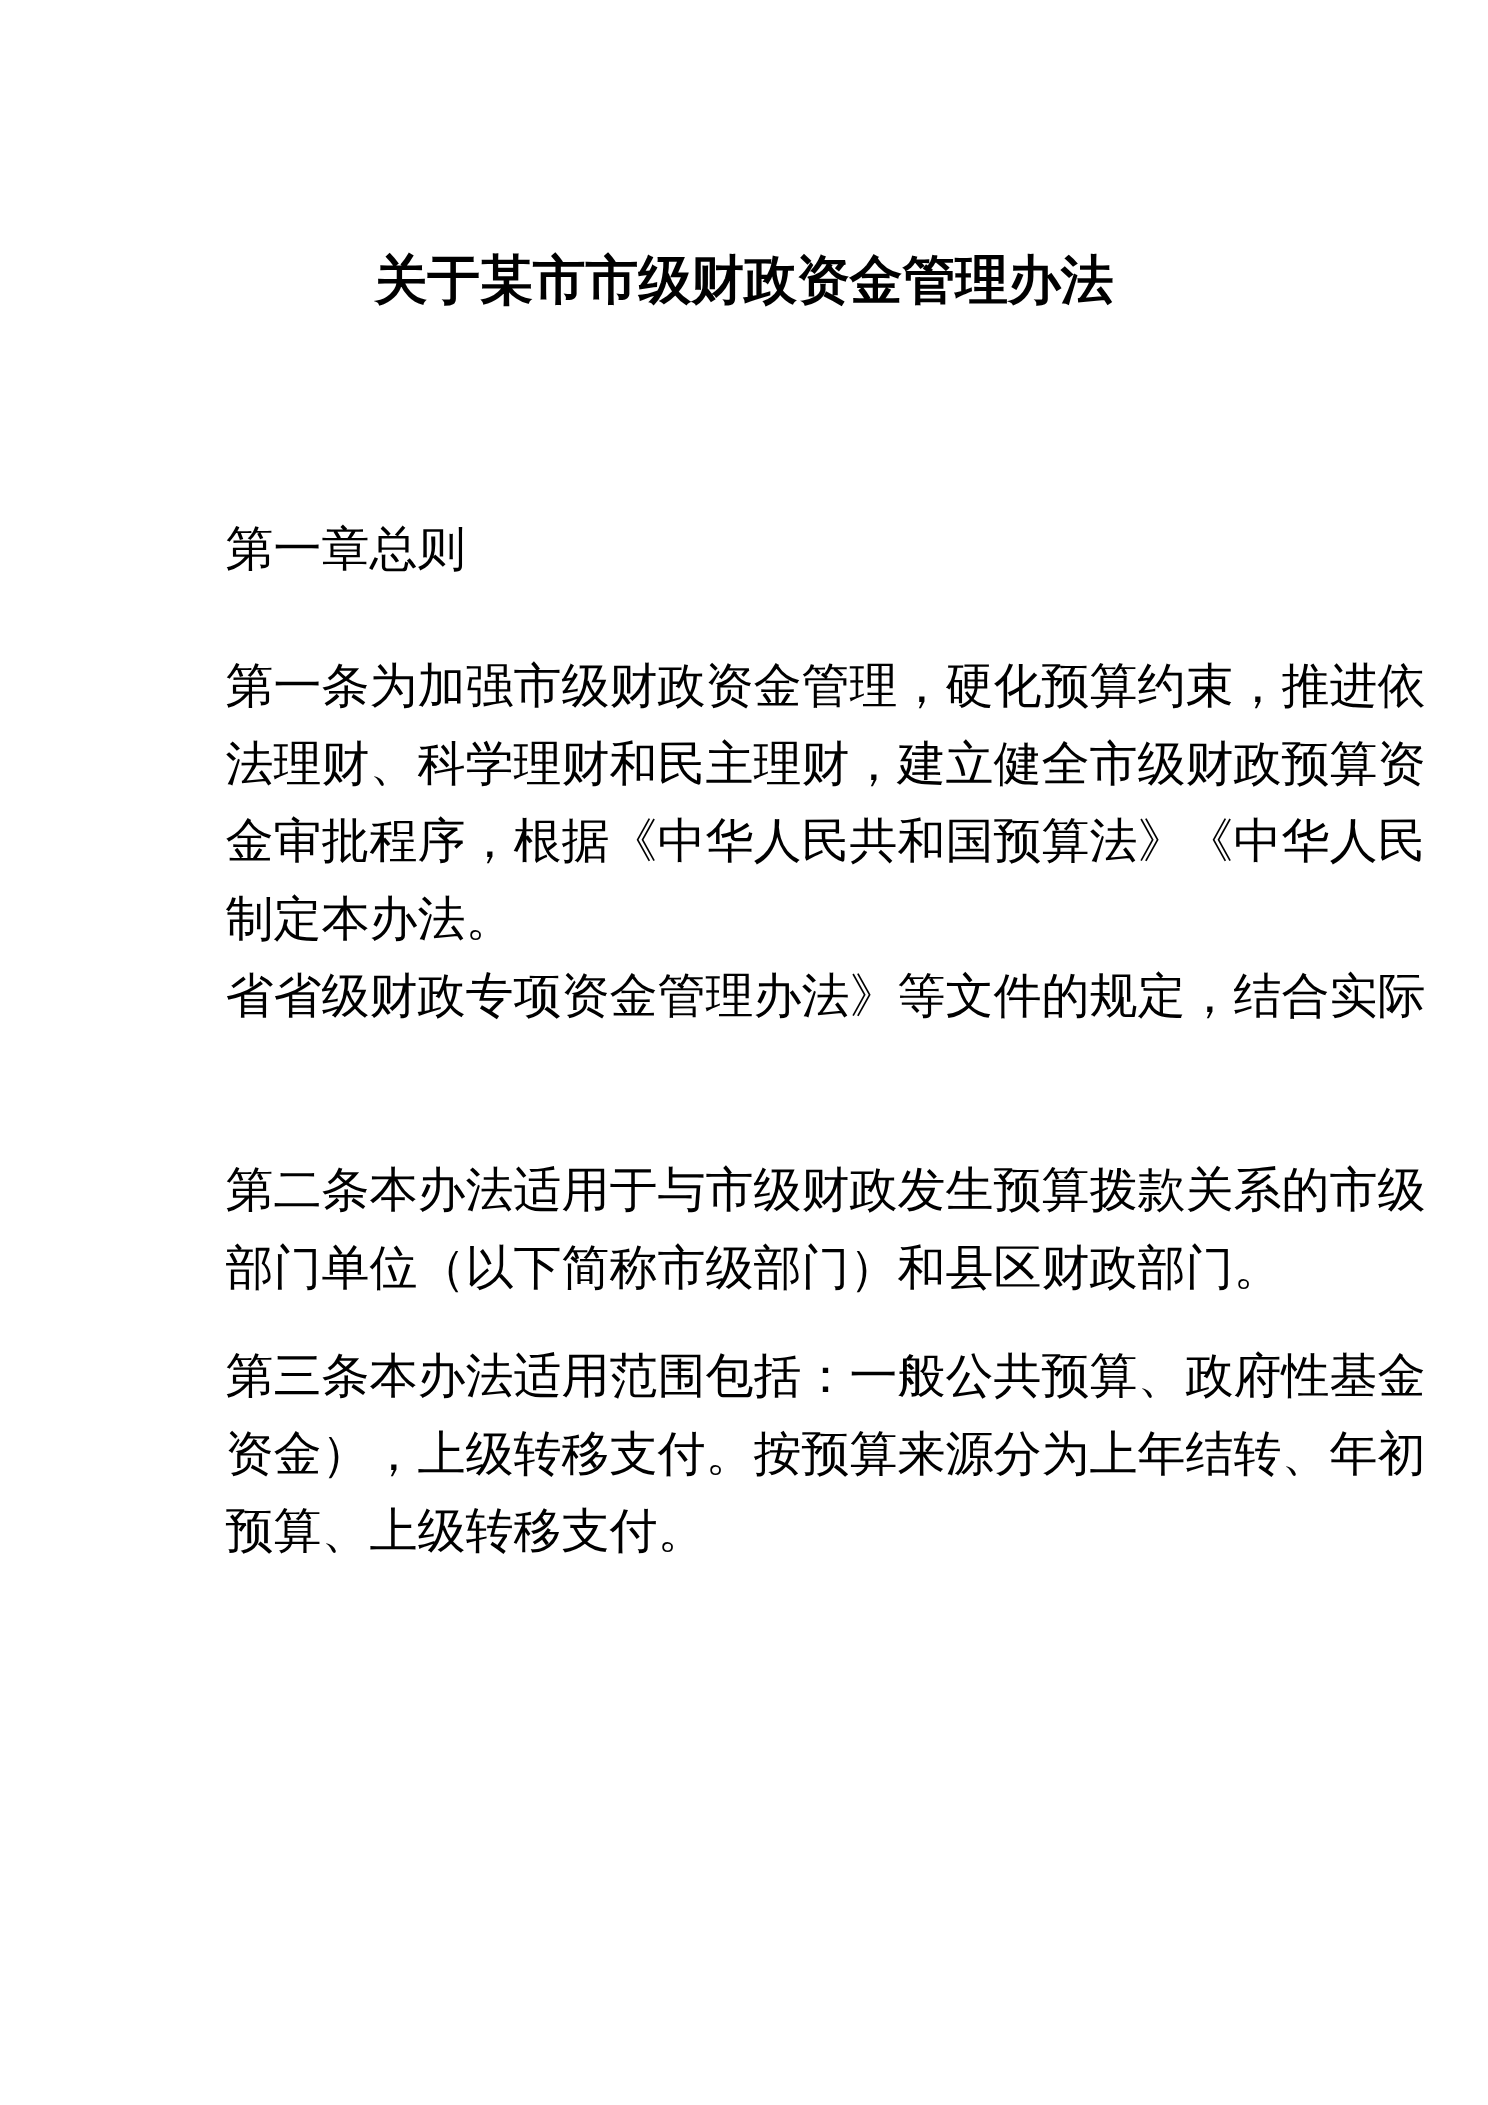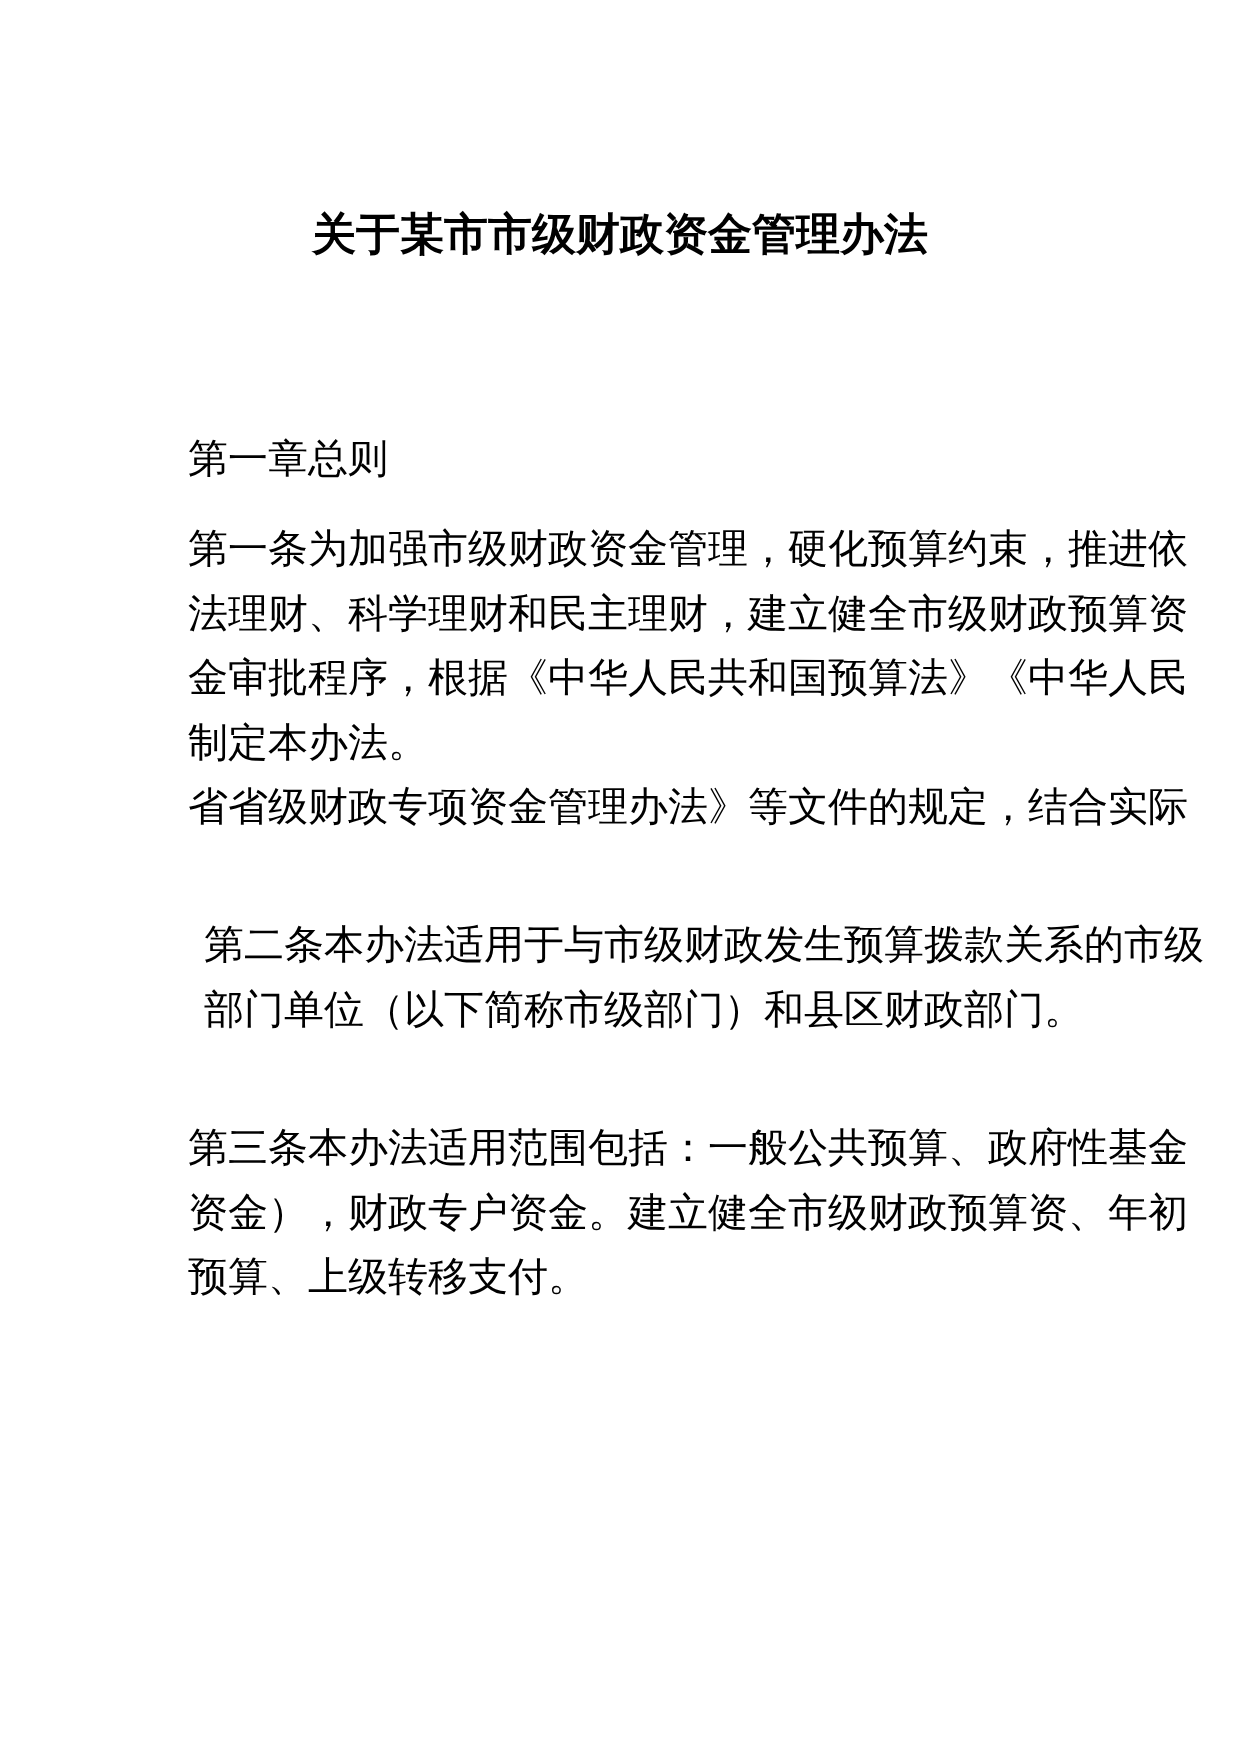--- a/index.html
+++ b/index.html
@@ -58,32 +58,32 @@
 <body>
 
 <div class="page">
 
   <div class="title">关于某市市级财政资金管理办法</div>
 
   <div class="body-block" style="top:426px;">
     <span class="line">第一章总则</span>
   </div>
 
-  <div class="body-block" style="top:516px;">
+  <div class="body-block" style="top:540px;">
     <span class="line justify">第一条为加强市级财政资金管理，硬化预算约束，推进依</span>
     <span class="line justify">法理财、科学理财和民主理财，建立健全市级财政预算资</span>
     <span class="line justify">金审批程序，根据《中华人民共和国预算法》《中华人民</span>
     <span class="line">制定本办法。</span>
     <span class="line justify">省省级财政专项资金管理办法》等文件的规定，结合实际</span>
   </div>
 
-  <div class="body-block" style="top:912px;margin-left:16px;">
+  <div class="body-block" style="top:960px;">
     <span class="line justify">第二条本办法适用于与市级财政发生预算拨款关系的市级</span>
     <span class="line">部门单位（以下简称市级部门）和县区财政部门。</span>
   </div>
 
   <div class="body-block" style="top:1115px;">
     <span class="line justify">第三条本办法适用范围包括：一般公共预算、政府性基金</span>
-    <span class="line justify">资金），财政专户资金。建立健全市级财政预算资、年初</span>
+    <span class="line justify">资金），上级转移支付。按预算来源分为上年结转、年初</span>
     <span class="line">预算、上级转移支付。</span>
   </div>
 
 </div>
 
 </body></html>

